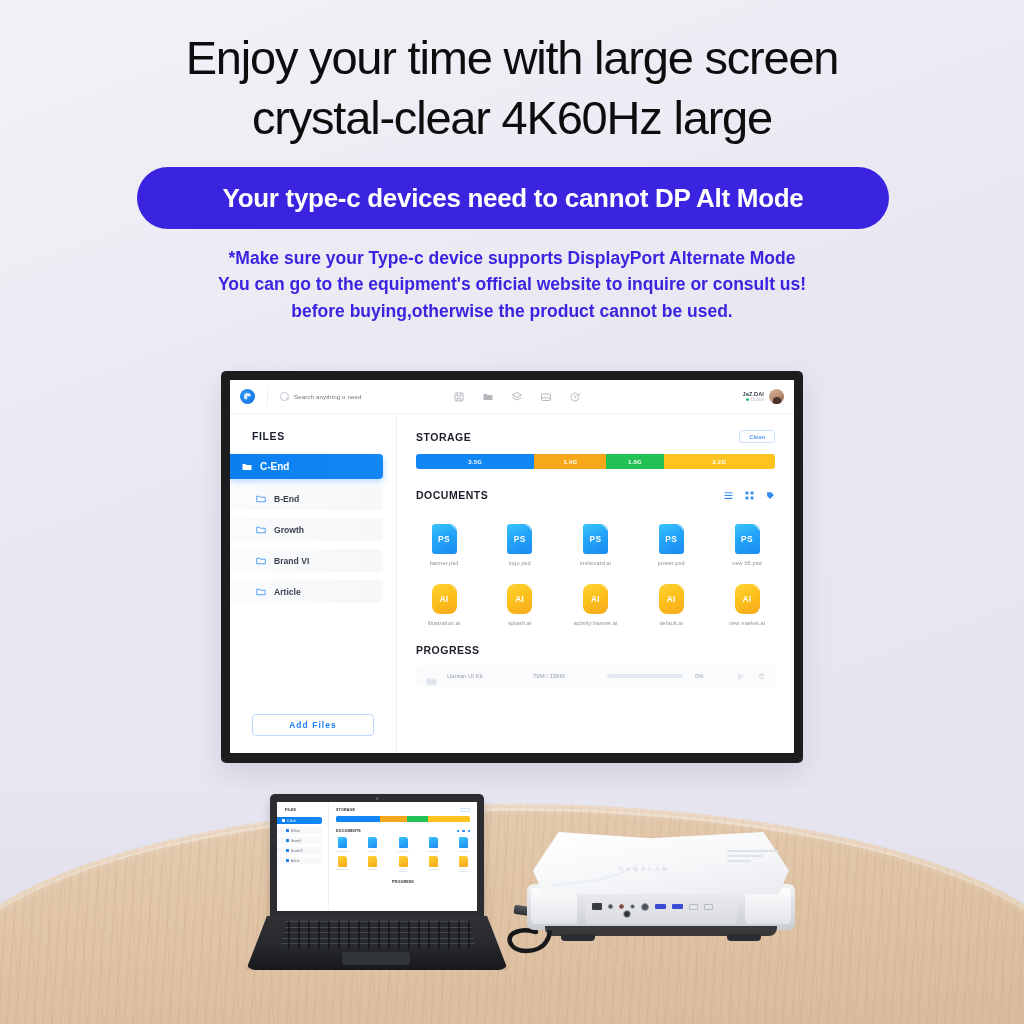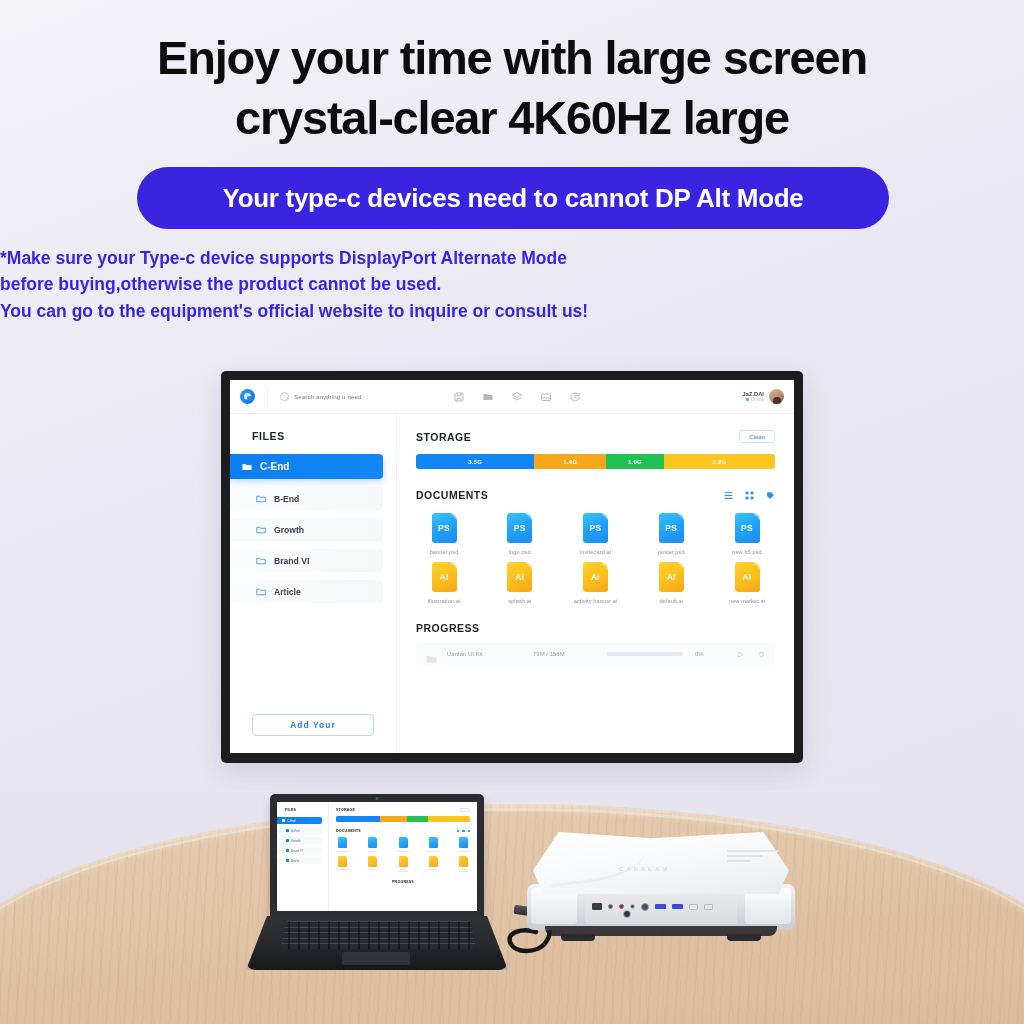--- a/index.html
+++ b/index.html
@@ -8,38 +8,38 @@
     font-family: "Liberation Sans", sans-serif;
     background: linear-gradient(160deg, #f3f2f7 0%, #e8e6f1 45%, #e6e4ef 100%);
     overflow: hidden; position: relative;
   }
   .page { position: relative; width: 1024px; height: 1024px; }
 
   
   .headline {
     position: absolute; top: 28px; left: 0; width: 1024px;
     text-align: center; color: #0d0d0d;
-    font-size: 47px; font-weight: 700; letter-spacing: -1.2px;
+    font-size: 47px; font-weight: 400; letter-spacing: -1.2px;
     line-height: 1.28;
   }
   .headline .l2 { display: block; }
 
   
   .banner {
     position: absolute; top: 167px; left: 137px;
     width: 752px; height: 62px;
     background: #3a24e0; border-radius: 34px;
     display: flex; align-items: center; justify-content: center;
     color: #ffffff; font-size: 26px; font-weight: 800; letter-spacing: -0.3px;
   }
 
   
   .caption {
     position: absolute; top: 245px; left: 0; width: 1024px;
-    color: #3a24e0;
+    text-align: center; color: #3a24e0;
     font-size: 17.5px; font-weight: 700; line-height: 1.5;
   }
   .caption span { display: block; }
 
   
   .monitor {
     position: absolute; left: 221px; top: 371px;
     width: 582px; height: 392px;
     background: #1d1d1f; border-radius: 5px;
     padding: 9px 9px 10px 9px;
@@ -156,27 +156,27 @@
     display: flex; align-items: center; justify-content: center;
     color: #fff; font-size: 6px; font-weight: 700; letter-spacing: .2px;
   }
   .view-icons { margin-left: auto; display: flex; align-items: center; gap: 12px; }
   .vico { width: 9px; height: 9px; }
   .vico svg { display: block; }
 
   .files-row { display: flex; justify-content: space-between; margin-bottom: 6px; }
   .file { width: 56px; text-align: center; cursor: pointer; }
   .file-ico {
-    width: 25px; height: 30px; margin: 1px auto 6px auto; position: relative;
+    width: 25px; height: 30px; margin: 12px auto 6px auto; position: relative;
     border-radius: 3px 7px 3px 3px;
     display: flex; align-items: center; justify-content: center;
     color: #fff; font-size: 8.4px; font-weight: 800; letter-spacing: .3px;
   }
   .file-ico.ps { background: linear-gradient(155deg,#39c4fb 0%, #23a4f7 45%, #1a8af2 100%); }
-  .file-ico.ai { background: linear-gradient(155deg,#ffd233 0%, #fcc11c 45%, #f7a81a 100%); }
+  .file-ico.ai { background: linear-gradient(155deg,#ffd233 0%, #fcc11c 45%, #f7a81a 100%); border-radius: 8px; }
   .file-ico::before {
     content:""; position:absolute; right:0; top:0;
     border-width: 0 7px 7px 0; border-style: solid;
     border-color: transparent rgba(255,255,255,.45) transparent transparent;
     border-radius: 0 3px 0 0;
   }
   .file-name { font-size: 5.6px; color: #8c919e; letter-spacing: .1px; }
   .ai-row { margin-bottom: 18px; }
 
   .prog-head { margin-bottom: 9px; }
@@ -341,22 +341,22 @@
     <span>Enjoy your time with large screen</span>
     <span class="l2">crystal-clear 4K60Hz large</span>
   </div>
 
   <div class="banner">
     <span>Your type-c devices need to cannot DP Alt Mode</span>
   </div>
 
   <div class="caption">
     <span>*Make sure your Type-c device supports DisplayPort Alternate Mode</span>
+    <span>You can go to the equipment's official website to inquire or consult us!</span>
     <span>before buying,otherwise the product cannot be used.</span>
-    <span>You can go to the equipment's official website to inquire or consult us!</span>
   </div>
 
   <div class="monitor">
     <div class="screen">
 
       <div class="topbar">
         <div class="logo"></div>
         <div class="search-wrap">
           <span class="search-ico"></span>
           <input class="search-input" placeholder="Search anything u need" style="">
@@ -444,21 +444,21 @@
           </div>
           <div class="sb-item">
             <span class="folder-ico">
                 <svg viewBox="0 0 20 16" width="10" height="8" fill="none" stroke="#2f8cf4" stroke-width="1.6">
                   <path d="M1.5 2.5h5.5l2 2h9.5v9H1.5z"></path>
                 </svg>
               </span>
             <span>Article</span>
           </div>
 
-          <div class="add-files">Add Your</div>
+          <div class="add-files">Add Files</div>
         </div>
 
         <div class="main">
 
           <div class="sec-head">
             <span class="sec-title">STORAGE</span>
             <span class="clean-btn">Clean</span>
           </div>
 
           <div class="storage-bar">

